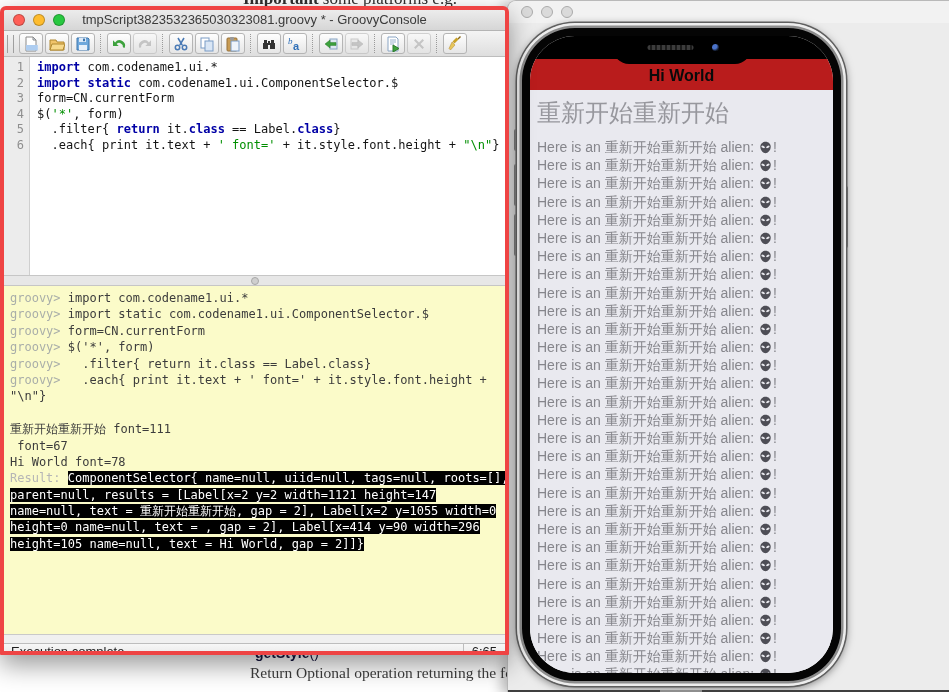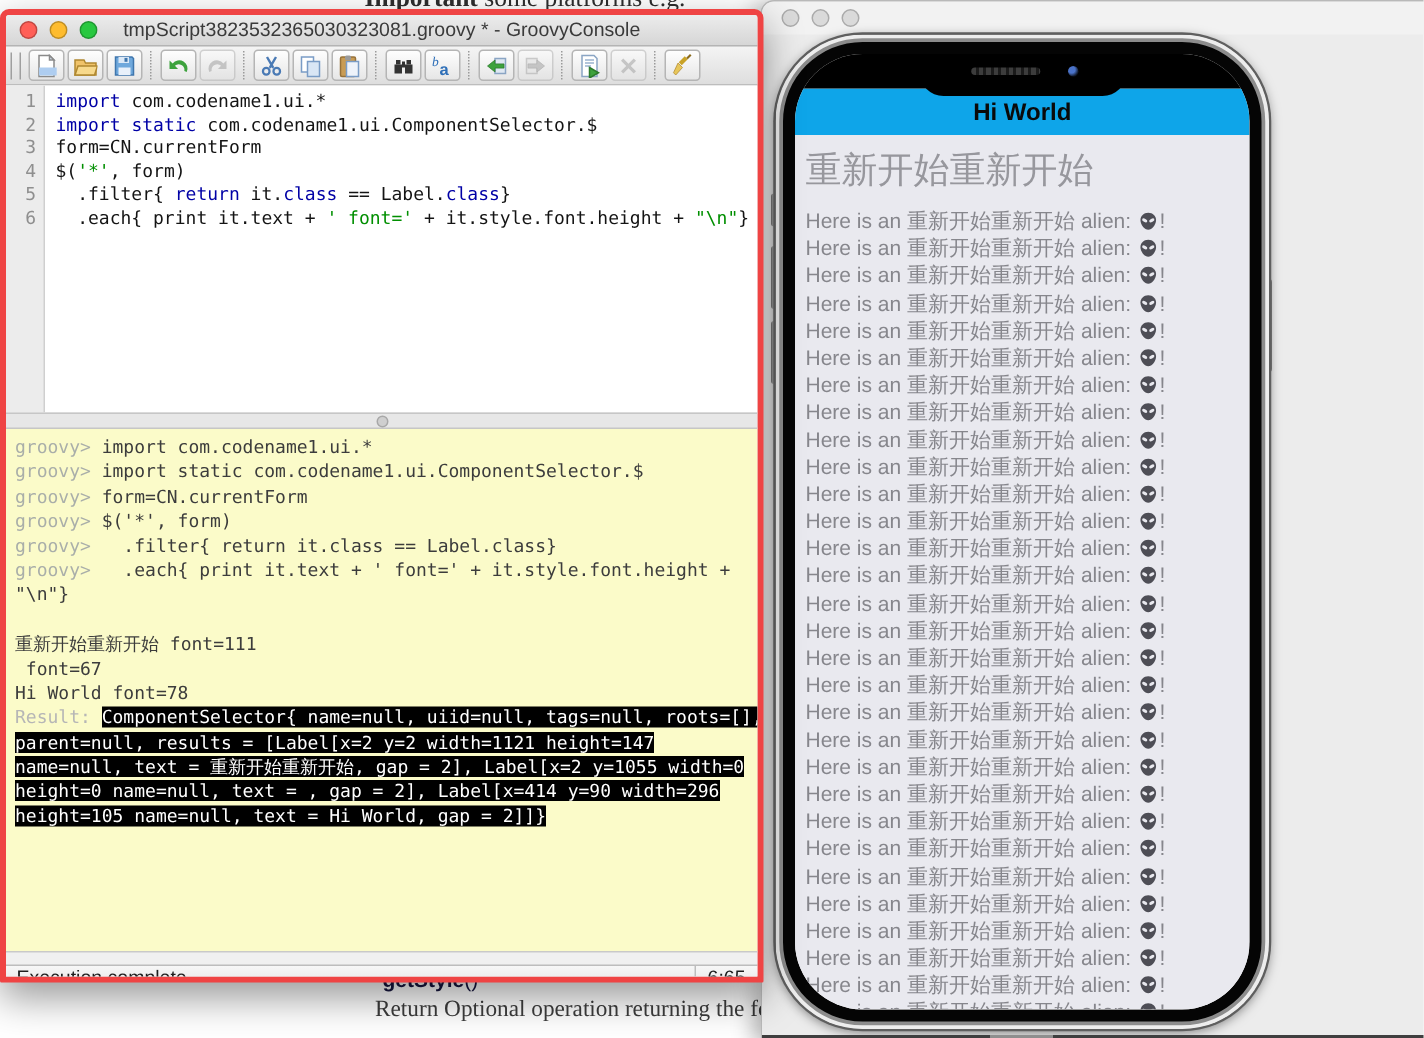--- a/index.html
+++ b/index.html
@@ -38,21 +38,21 @@
   .tbtn.disabled{opacity:.55;}
   .ticon{width:16px;height:16px;display:block;}
   .ticon svg{width:16px;height:16px;display:block;}
   .tsep{width:1px;height:19px;border-left:1px dotted #9a9a9a;margin:0 4px;}
   .editor{flex:0 0 218px;background:#ffffff;display:flex;overflow:hidden;
     font-family:"DejaVu Sans Mono",monospace;font-size:12px;line-height:15.5px;}
   .gutter{width:26px;background:#ececec;border-right:1px solid #cfcfcf;text-align:right;
     padding:3px 5px 0 0;box-sizing:border-box;color:#8f8f8f;flex:0 0 auto;}
   .code{padding:3px 0 0 7px;color:#141414;white-space:pre;overflow:hidden;}
   .lnum,.eline{height:15.5px;}
-  .tok-k{color:var(--keyword);font-weight:normal;}
+  .tok-k{color:var(--keyword);font-weight:bold;}
   .tok-s{color:var(--string);}
   .splitter{flex:0 0 9px;background:#e7e7e7;border-top:1px solid #c6c6c6;border-bottom:1px solid #c6c6c6;
     display:flex;align-items:center;justify-content:center;}
   .splitter .dot{width:6px;height:6px;border-radius:50%;background:#cfcfcf;border:1px solid #a8a8a8;}
   .output{flex:0 0 340px;background:var(--output-bg);font-family:"DejaVu Sans Mono",monospace;
     font-size:12px;line-height:16.4px;padding:4px 6px;overflow:hidden;white-space:pre;color:#3c3c3c;}
   .oline{height:16.4px;}
   .og{color:var(--prompt);}
   .or{color:var(--result-label);}
   .osel{background:var(--selection-bg);color:var(--selection-fg);text-align:right;}
@@ -73,21 +73,21 @@
   .sbtn{position:absolute;width:4px;background:linear-gradient(90deg,#6f6f6f,#d9d9d9,#6f6f6f);border-radius:2px;z-index:0;}
   .screen{position:absolute;left:13px;top:13px;right:13px;bottom:13px;border-radius:45px;
     background:#ffffff;overflow:hidden;}
   .status-black{position:absolute;top:0;left:0;right:0;height:23px;background:#000;}
   .notch{position:absolute;top:0;left:50%;transform:translateX(-50%);width:138px;height:28px;
     background:#000;border-radius:0 0 16px 16px;}
   .speaker{position:absolute;top:9px;left:50%;transform:translateX(-75%);width:46px;height:5px;
     border-radius:3px;background:repeating-linear-gradient(90deg,#3c3c3c 0 3px,#1a1a1a 3px 5px);}
   .camera{position:absolute;top:8px;left:50%;margin-left:30px;width:7px;height:7px;border-radius:50%;
     background:radial-gradient(circle at 35% 35%, #4a72c8 0 35%, #101828 70%);}
-  .app-title{position:absolute;top:23px;left:0;right:0;height:31px;background:#0ea5e9;
+  .app-title{position:absolute;top:23px;left:0;right:0;height:31px;background:#b91c1c;
     text-align:center;font-weight:bold;font-size:16px;color:#0a0a0a;line-height:34px;}
   .app-content{position:absolute;top:54px;left:0;right:0;bottom:0;background:var(--phone-content-bg);overflow:hidden;}
   .heading{font-size:24px;color:#97979d;padding:7px 0 9px 7px;white-space:nowrap;}
   .prow{font-size:14px;line-height:18.2px;height:18.2px;color:var(--phone-text);
     padding-left:7px;white-space:nowrap;}
   .prow svg{vertical-align:-2px;margin:0 1px;}
   .dock-strip{position:absolute;bottom:0;left:0;right:0;height:3px;background:#3f3f3f;}
   .dock-strip::after{content:"";position:absolute;left:152px;width:42px;top:0;bottom:0;background:#8e8e8e;}
 </style>
 </head>

